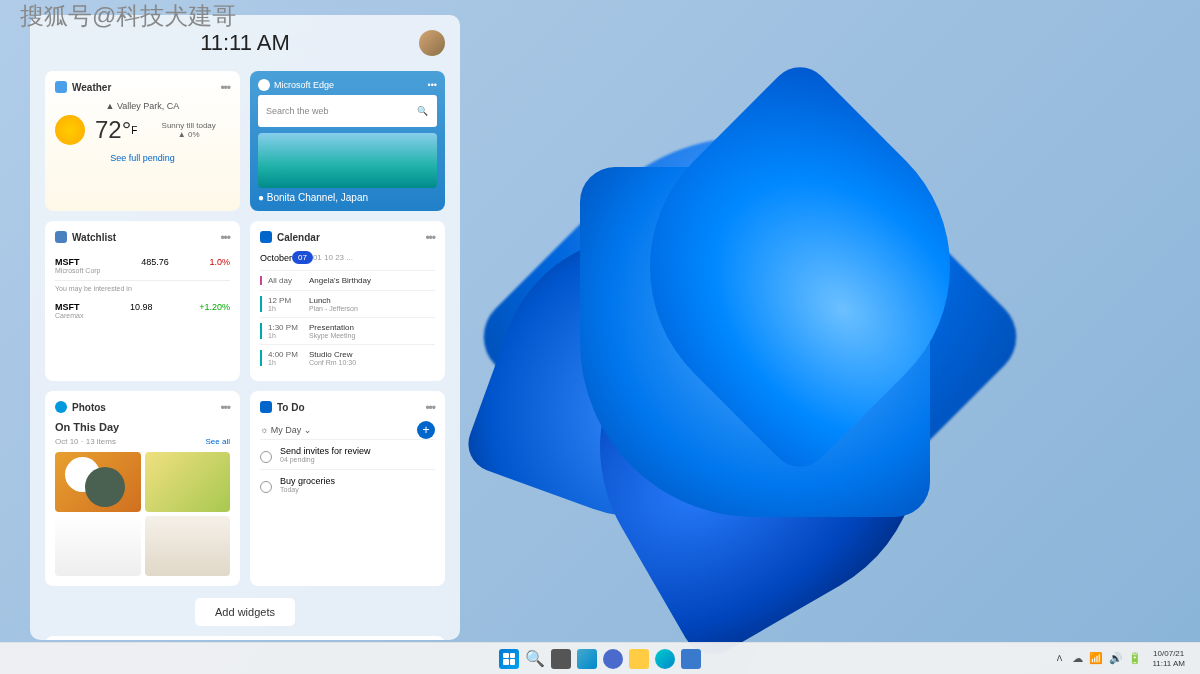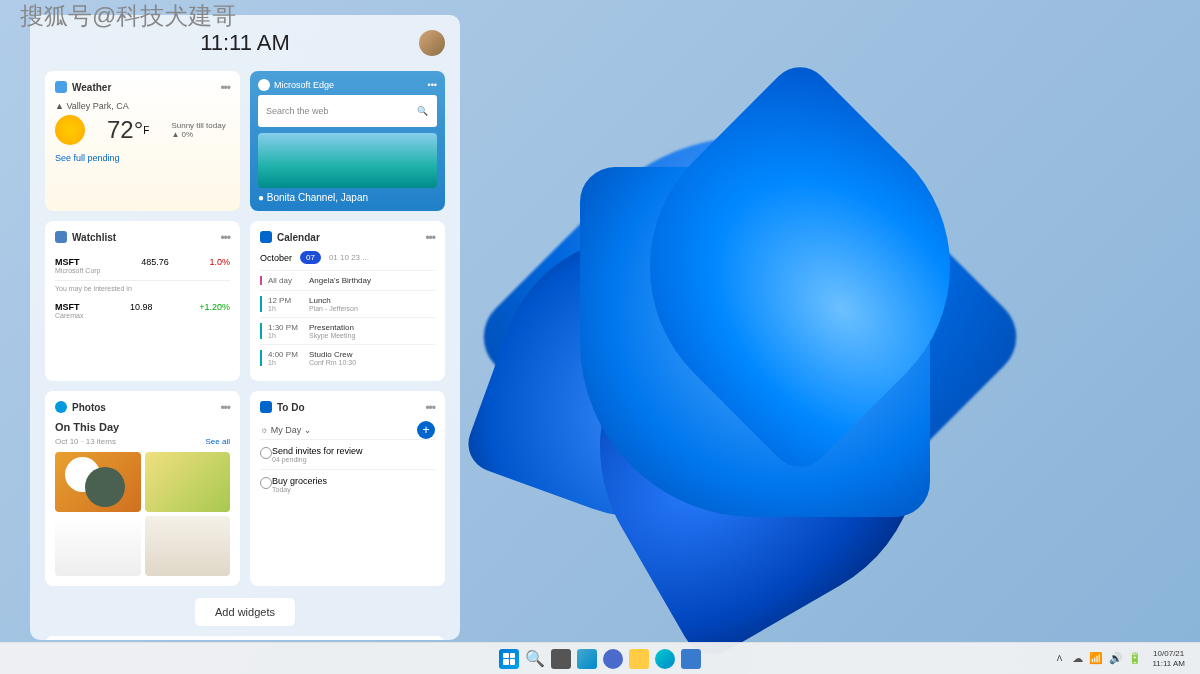--- a/index.html
+++ b/index.html
@@ -16,36 +16,36 @@
 .widgets-panel { position: absolute; left: 30px; top: 15px; width: 430px; height: 625px; background: rgba(240, 245, 250, 0.88); backdrop-filter: blur(30px); border-radius: 10px; padding: 15px; overflow: hidden; }
 .panel-header { display: flex; justify-content: center; align-items: center; position: relative; margin-bottom: 15px; }
 .panel-time { font-size: 22px; font-weight: 500; color: #222; }
 .avatar { position: absolute; right: 0; top: 0; width: 26px; height: 26px; border-radius: 50%; background: linear-gradient(135deg, #d4a574, #8b6f47); }
 .widget-grid { display: grid; grid-template-columns: 1fr 1fr; gap: 10px; }
 .widget { background: #fff; border-radius: 8px; padding: 10px; font-size: 10px; position: relative; }
 .widget-header { display: flex; align-items: center; gap: 5px; margin-bottom: 8px; }
 .widget-icon { width: 12px; height: 12px; border-radius: 3px; }
 .widget-title { font-size: 10px; font-weight: 600; color: #333; }
 .widget-more { position: absolute; top: 10px; right: 10px; color: #999; font-size: 12px; cursor: pointer; letter-spacing: -1px; }
-.weather-widget { background: linear-gradient(180deg, #fff 0%, #fef8e8 100%); }
-.weather-body { display: flex; align-items: center; gap: 22px; }
+.weather-widget { background: linear-gradient(180deg, #fff 0%, #fef8e8 100%); text-align: center; }
+.weather-body { display: flex; align-items: center; gap: 10px; }
 .sun { width: 30px; height: 30px; background: radial-gradient(circle, #ffcc00, #ffaa00); border-radius: 50%; }
 .temp { font-size: 24px; font-weight: 300; color: #333; }
 .weather-loc { font-size: 9px; color: #555; margin-bottom: 4px;}
 .weather-desc { font-size: 8px; color: #666; }
 .weather-link { color: #0066cc; font-size: 9px; margin-top: 8px; cursor: pointer; }
 .search-widget { background: linear-gradient(180deg, #4aa0d8, #2080c8); padding: 8px; }
 .search-box { background: #fff; border-radius: 3px; padding: 11px 8px; display: flex; align-items: center; justify-content: space-between; font-size: 9px; color: #888; margin: 4px 0 6px 0;}
 .search-img { height: 55px; background: linear-gradient(180deg, #87ceeb 0%, #20b2aa 60%, #008b8b 100%); border-radius: 4px; position: relative; }
 .search-caption { color: #fff; font-size: 10px; margin-top: 4px; }
 .finance-row { display: flex; justify-content: space-between; font-size: 9px; padding: 6px 0; border-bottom: 1px solid #eee; }
 .finance-row:last-child { border: none; }
 .pos { color: #0a0; }
 .neg { color: #c00; }
-.cal-month { display: flex; align-items: center; gap: 8px; margin-bottom: 6px;}
+.cal-month { display: flex; align-items: center; margin-bottom: 6px;}
 .cal-day-pill { background: #1d4ed8; color: #fff; border-radius: 10px; padding: 2px 6px; font-size: 8px; }
 .cal-days { font-size: 8px; color: #999; }
 .cal-event { display: flex; gap: 6px; padding: 5px 0; border-top: 1px solid #f0f0f0; font-size: 8px; }
 .cal-bar { width: 2px; background: #c49; }
 .cal-bar.teal { background: #0aa; }
 .cal-time { color: #666; width: 35px; }
 .cal-title { color: #333; font-weight: 500; }
 .cal-sub { color: #999; font-size: 7px; }
 .photos-title { font-size: 11px; font-weight: 600; color: #333; }
 .photos-sub { font-size: 8px; color: #999; display: flex; justify-content: space-between; margin: 4px 0 6px 0; }
@@ -53,21 +53,21 @@
 .photo-grid { display: grid; grid-template-columns: 1fr 1fr; gap: 4px; }
 .photo { height: 60px; border-radius: 4px; }
 .ph1 { background: linear-gradient(135deg, #e8a030, #d07020); }
 .ph2 { background: linear-gradient(135deg, #f0e080, #a8c850); }
 .ph3 { background: linear-gradient(180deg, #fff, #eee); }
 .ph4 { background: linear-gradient(180deg, #f5f0e8, #e0d8c8); }
 .circle-g { position:absolute; width:40px; height:40px; background:#4a6050; border-radius:50%; top:15px; left:30px;}
 .circle-w { position:absolute; width:35px; height:35px; background:#fff; border-radius:50%; top:5px; left:10px;}
 .todo-header { display: flex; justify-content: space-between; align-items: center; }
 .add-btn { width: 18px; height: 18px; background: #0066cc; border-radius: 50%; color: #fff; display: flex; align-items: center; justify-content: center; font-size: 12px; cursor: pointer; }
-.todo-item { display: flex; padding: 6px 0; border-top: 1px solid #f0f0f0; font-size: 9px; align-items: flex-start; }
+.todo-item { display: flex; gap: 8px; padding: 6px 0; border-top: 1px solid #f0f0f0; font-size: 9px; align-items: flex-end; }
 .todo-circle { width: 12px; height: 12px; border: 1px solid #999; border-radius: 50%; flex-shrink: 0; margin-top: 1px; }
 .add-widgets-btn { margin: 12px auto 0; background: #fff; border-radius: 5px; padding: 8px 20px; font-size: 11px; color: #333; width: fit-content; cursor: pointer; }
 .stories { background: #fff; border-radius: 8px; padding: 10px; margin-top: 10px; }
 .stories-title { font-size: 9px; font-weight: 600; color: #333; margin-bottom: 8px; }
 .taskbar { position: absolute; bottom: 0; left: 0; right: 0; height: 32px; background: rgba(243, 243, 243, 0.92); backdrop-filter: blur(20px); display: flex; align-items: center; justify-content: center; border-top: 1px solid rgba(0,0,0,0.05); }
 .taskbar-center { display: flex; gap: 6px; align-items: center; }
 .tb-icon { width: 20px; height: 20px; border-radius: 3px; cursor: pointer; display: flex; align-items: center; justify-content: center; }
 .start { background: linear-gradient(135deg, #0078d4, #00a2ed); }
 .start-grid { width: 12px; height: 12px; display: grid; grid-template-columns: 1fr 1fr; gap: 1px; }
 .start-grid div { background: #fff; border-radius: 1px; }

